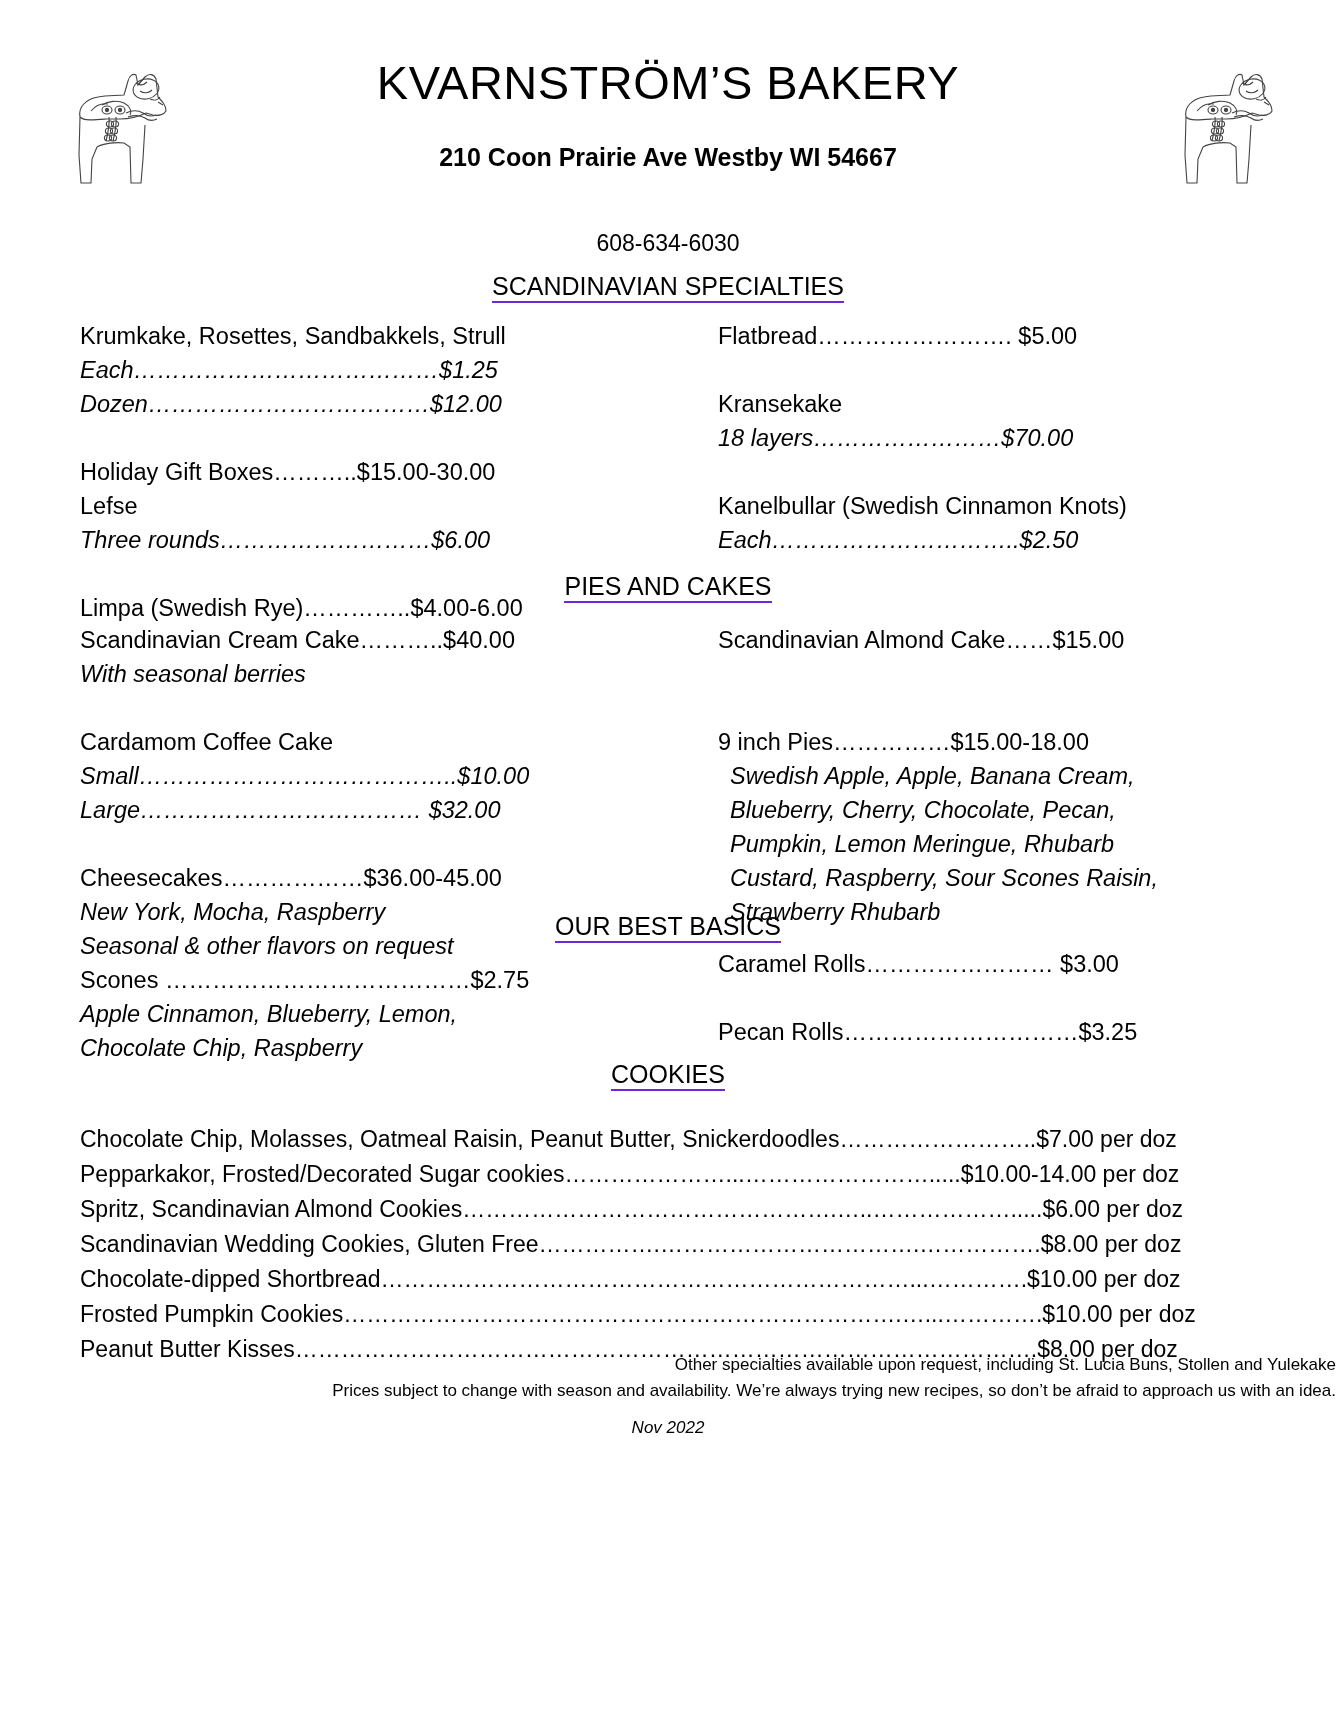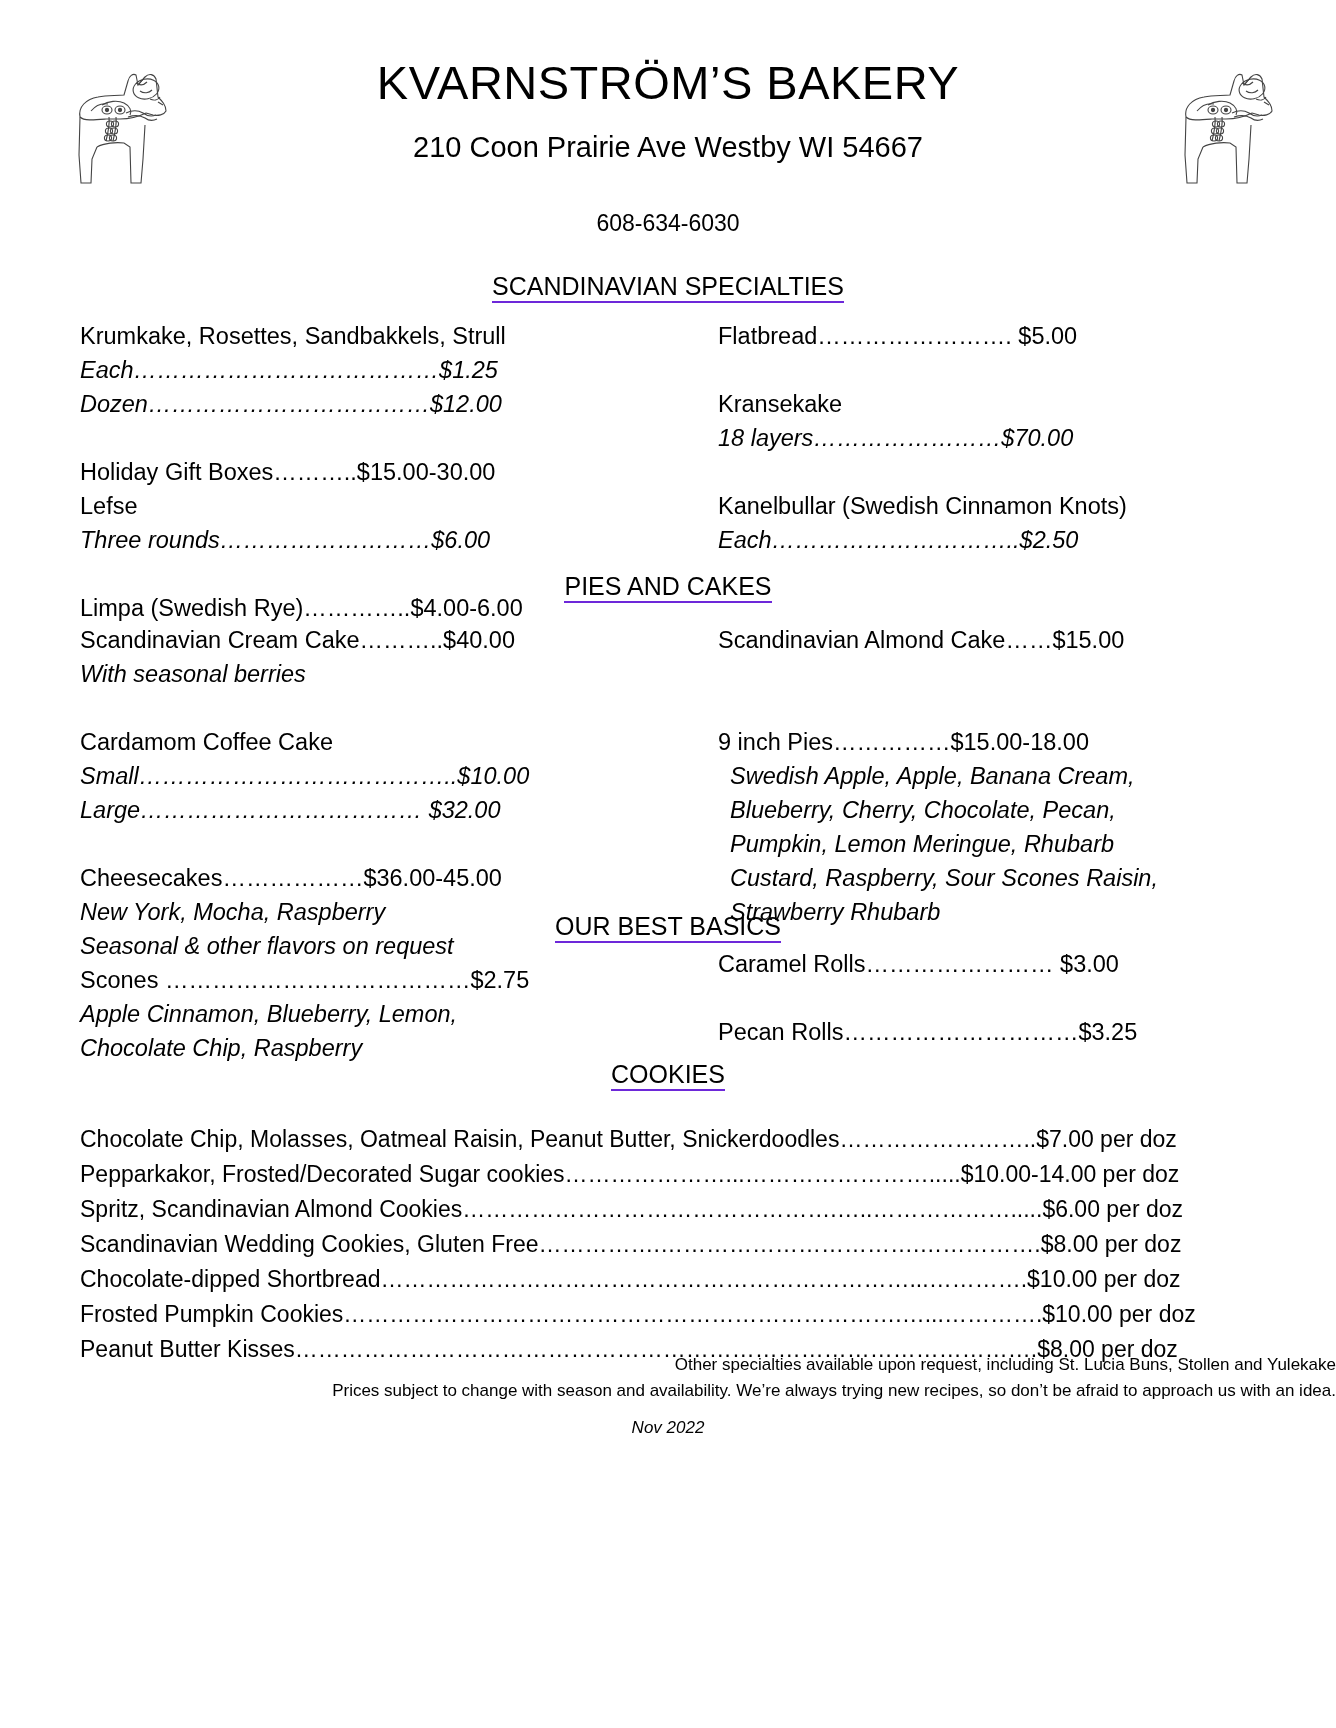--- a/index.html
+++ b/index.html
@@ -30,27 +30,27 @@
   }
   .bakery-title {
     font-size: 47px;
     letter-spacing: 0.5px;
     font-weight: 400;
     line-height: 1.05;
     margin: 0;
     font-family: "Liberation Sans", sans-serif;
   }
   .bakery-address {
-    font-size: 29px;
-    margin-top: 24px;
-    font-weight: 400;
+    font-size: 25px;
+    margin-top: 36px;
+    font-weight: 700;
   }
   .bakery-phone {
     font-size: 23px;
-    margin-top: 46px;
+    margin-top: 58px;
     font-weight: 400;
   }
   .dala {
     position: absolute;
     top: 55px;
     width: 130px;
     height: 135px;
   }
   .dala-left { left: 50px; }
   .dala-right { right: 50px; }

